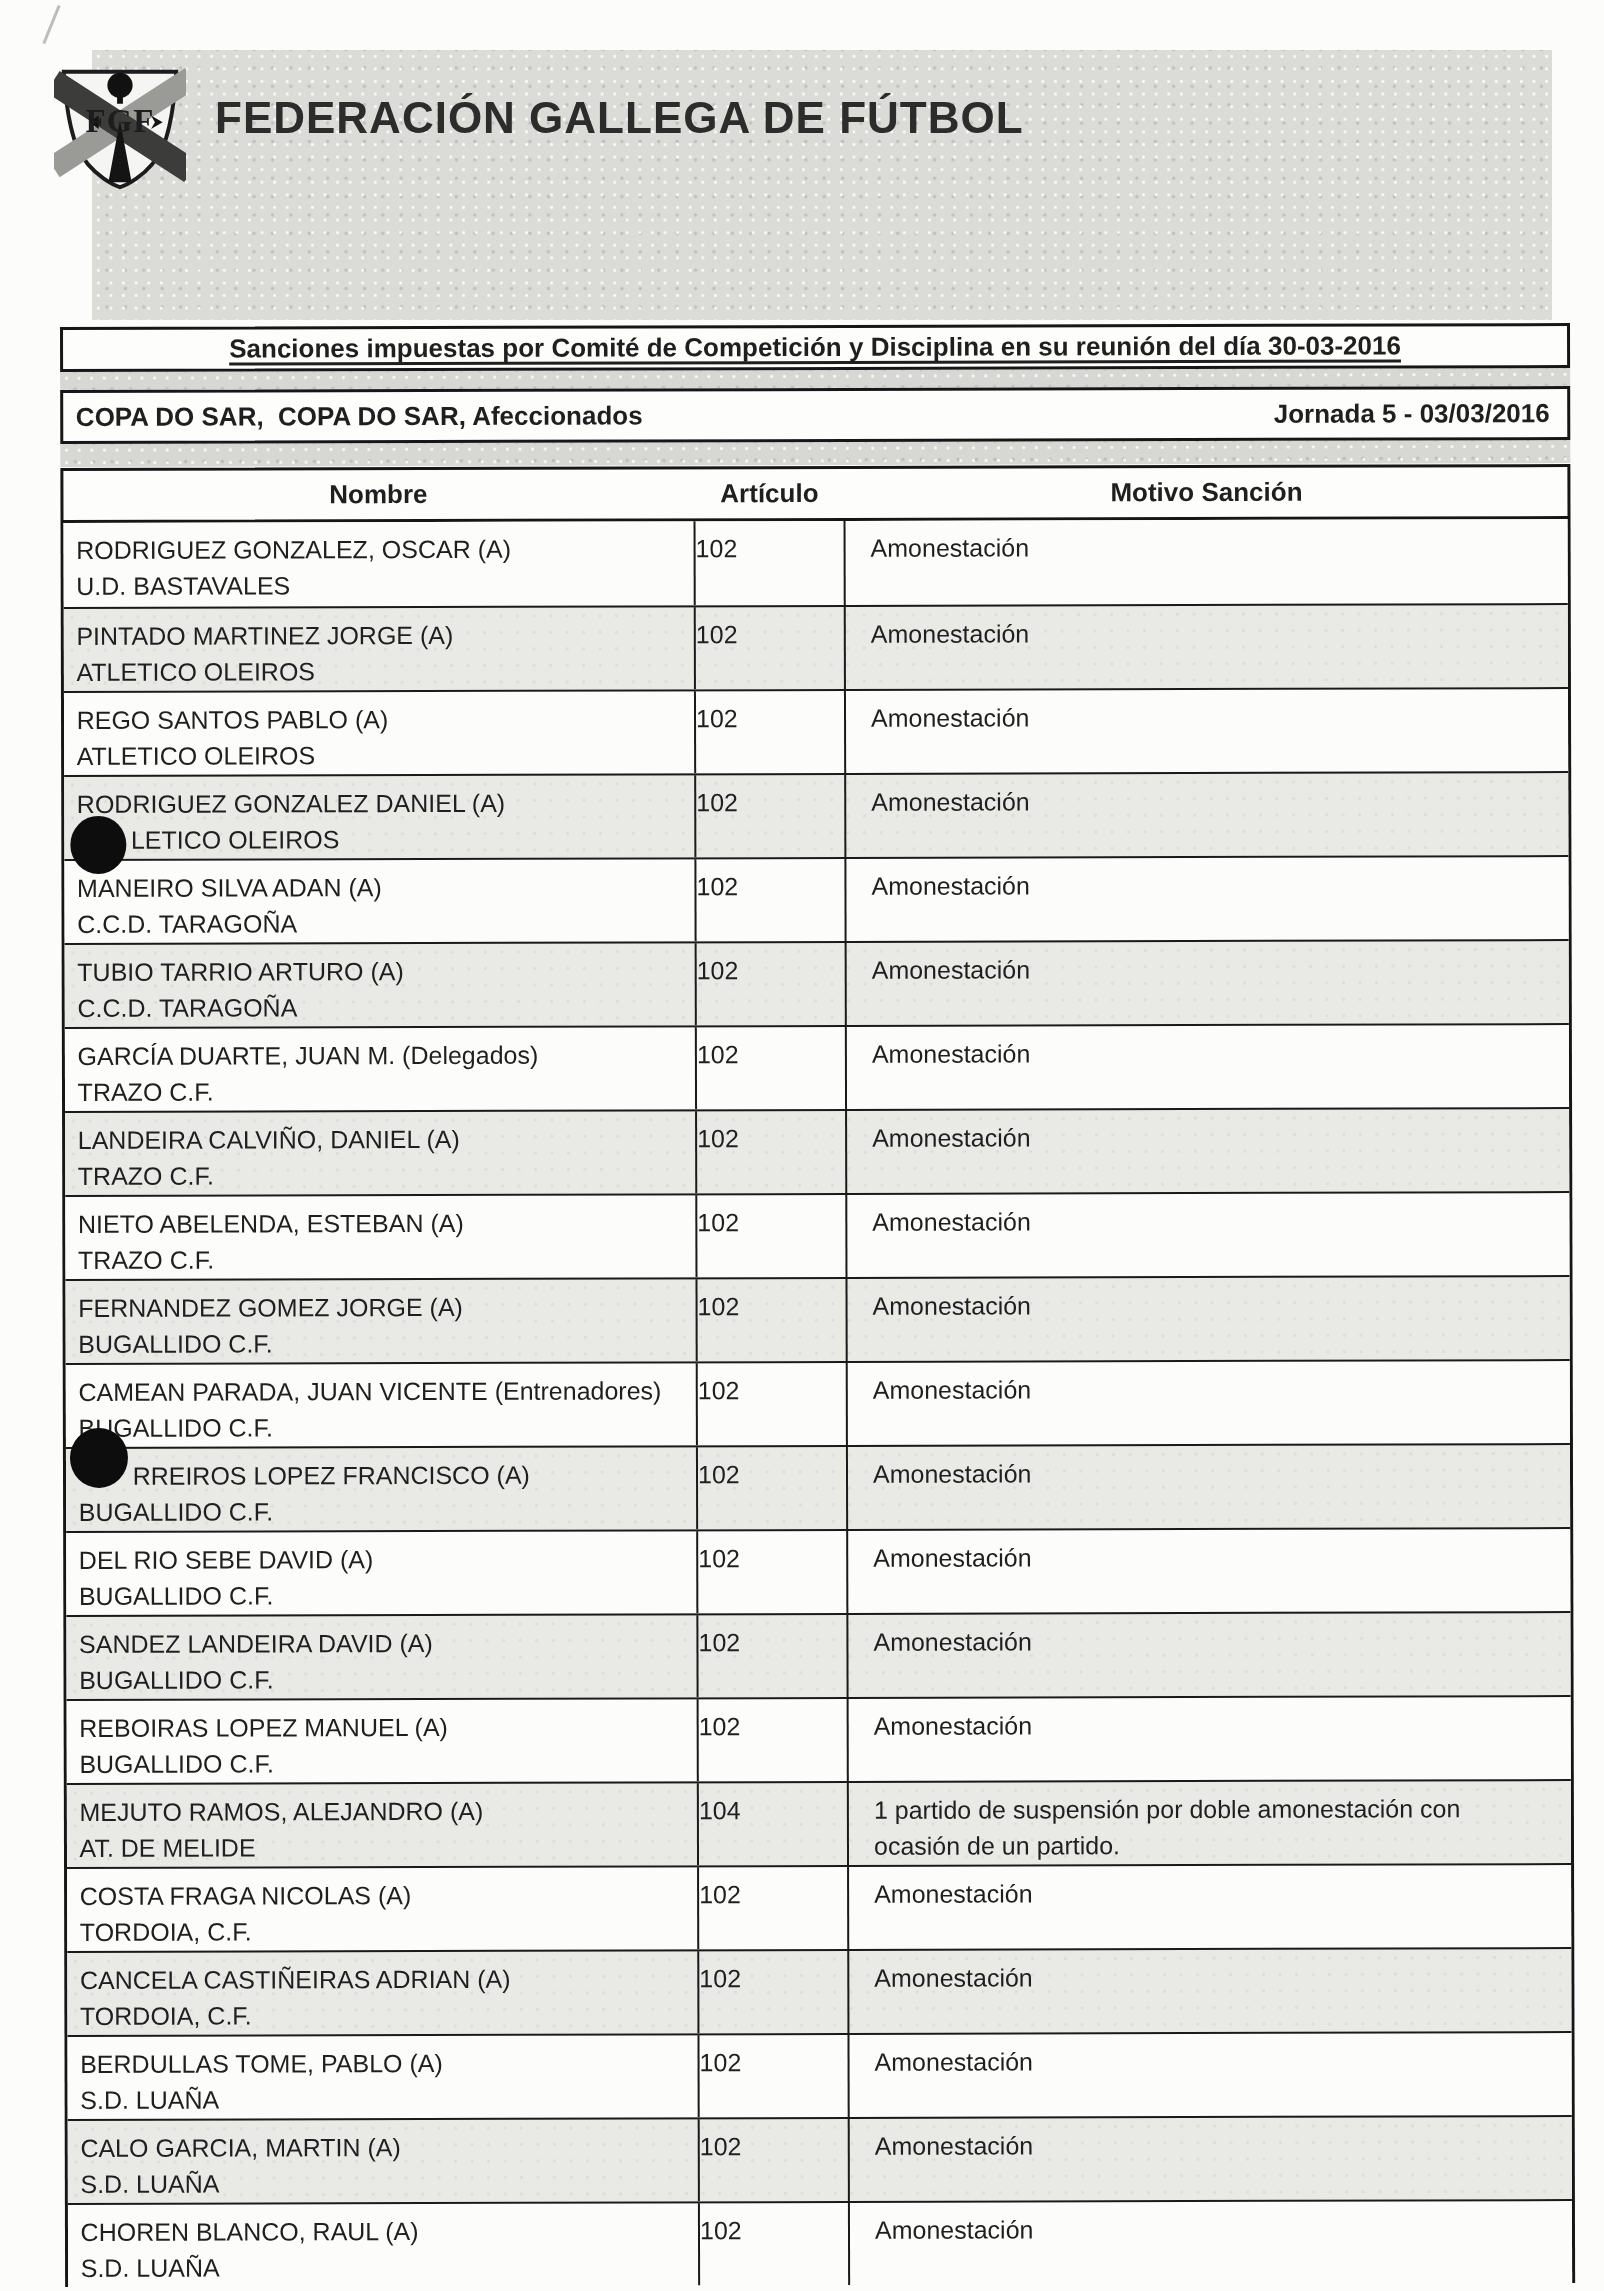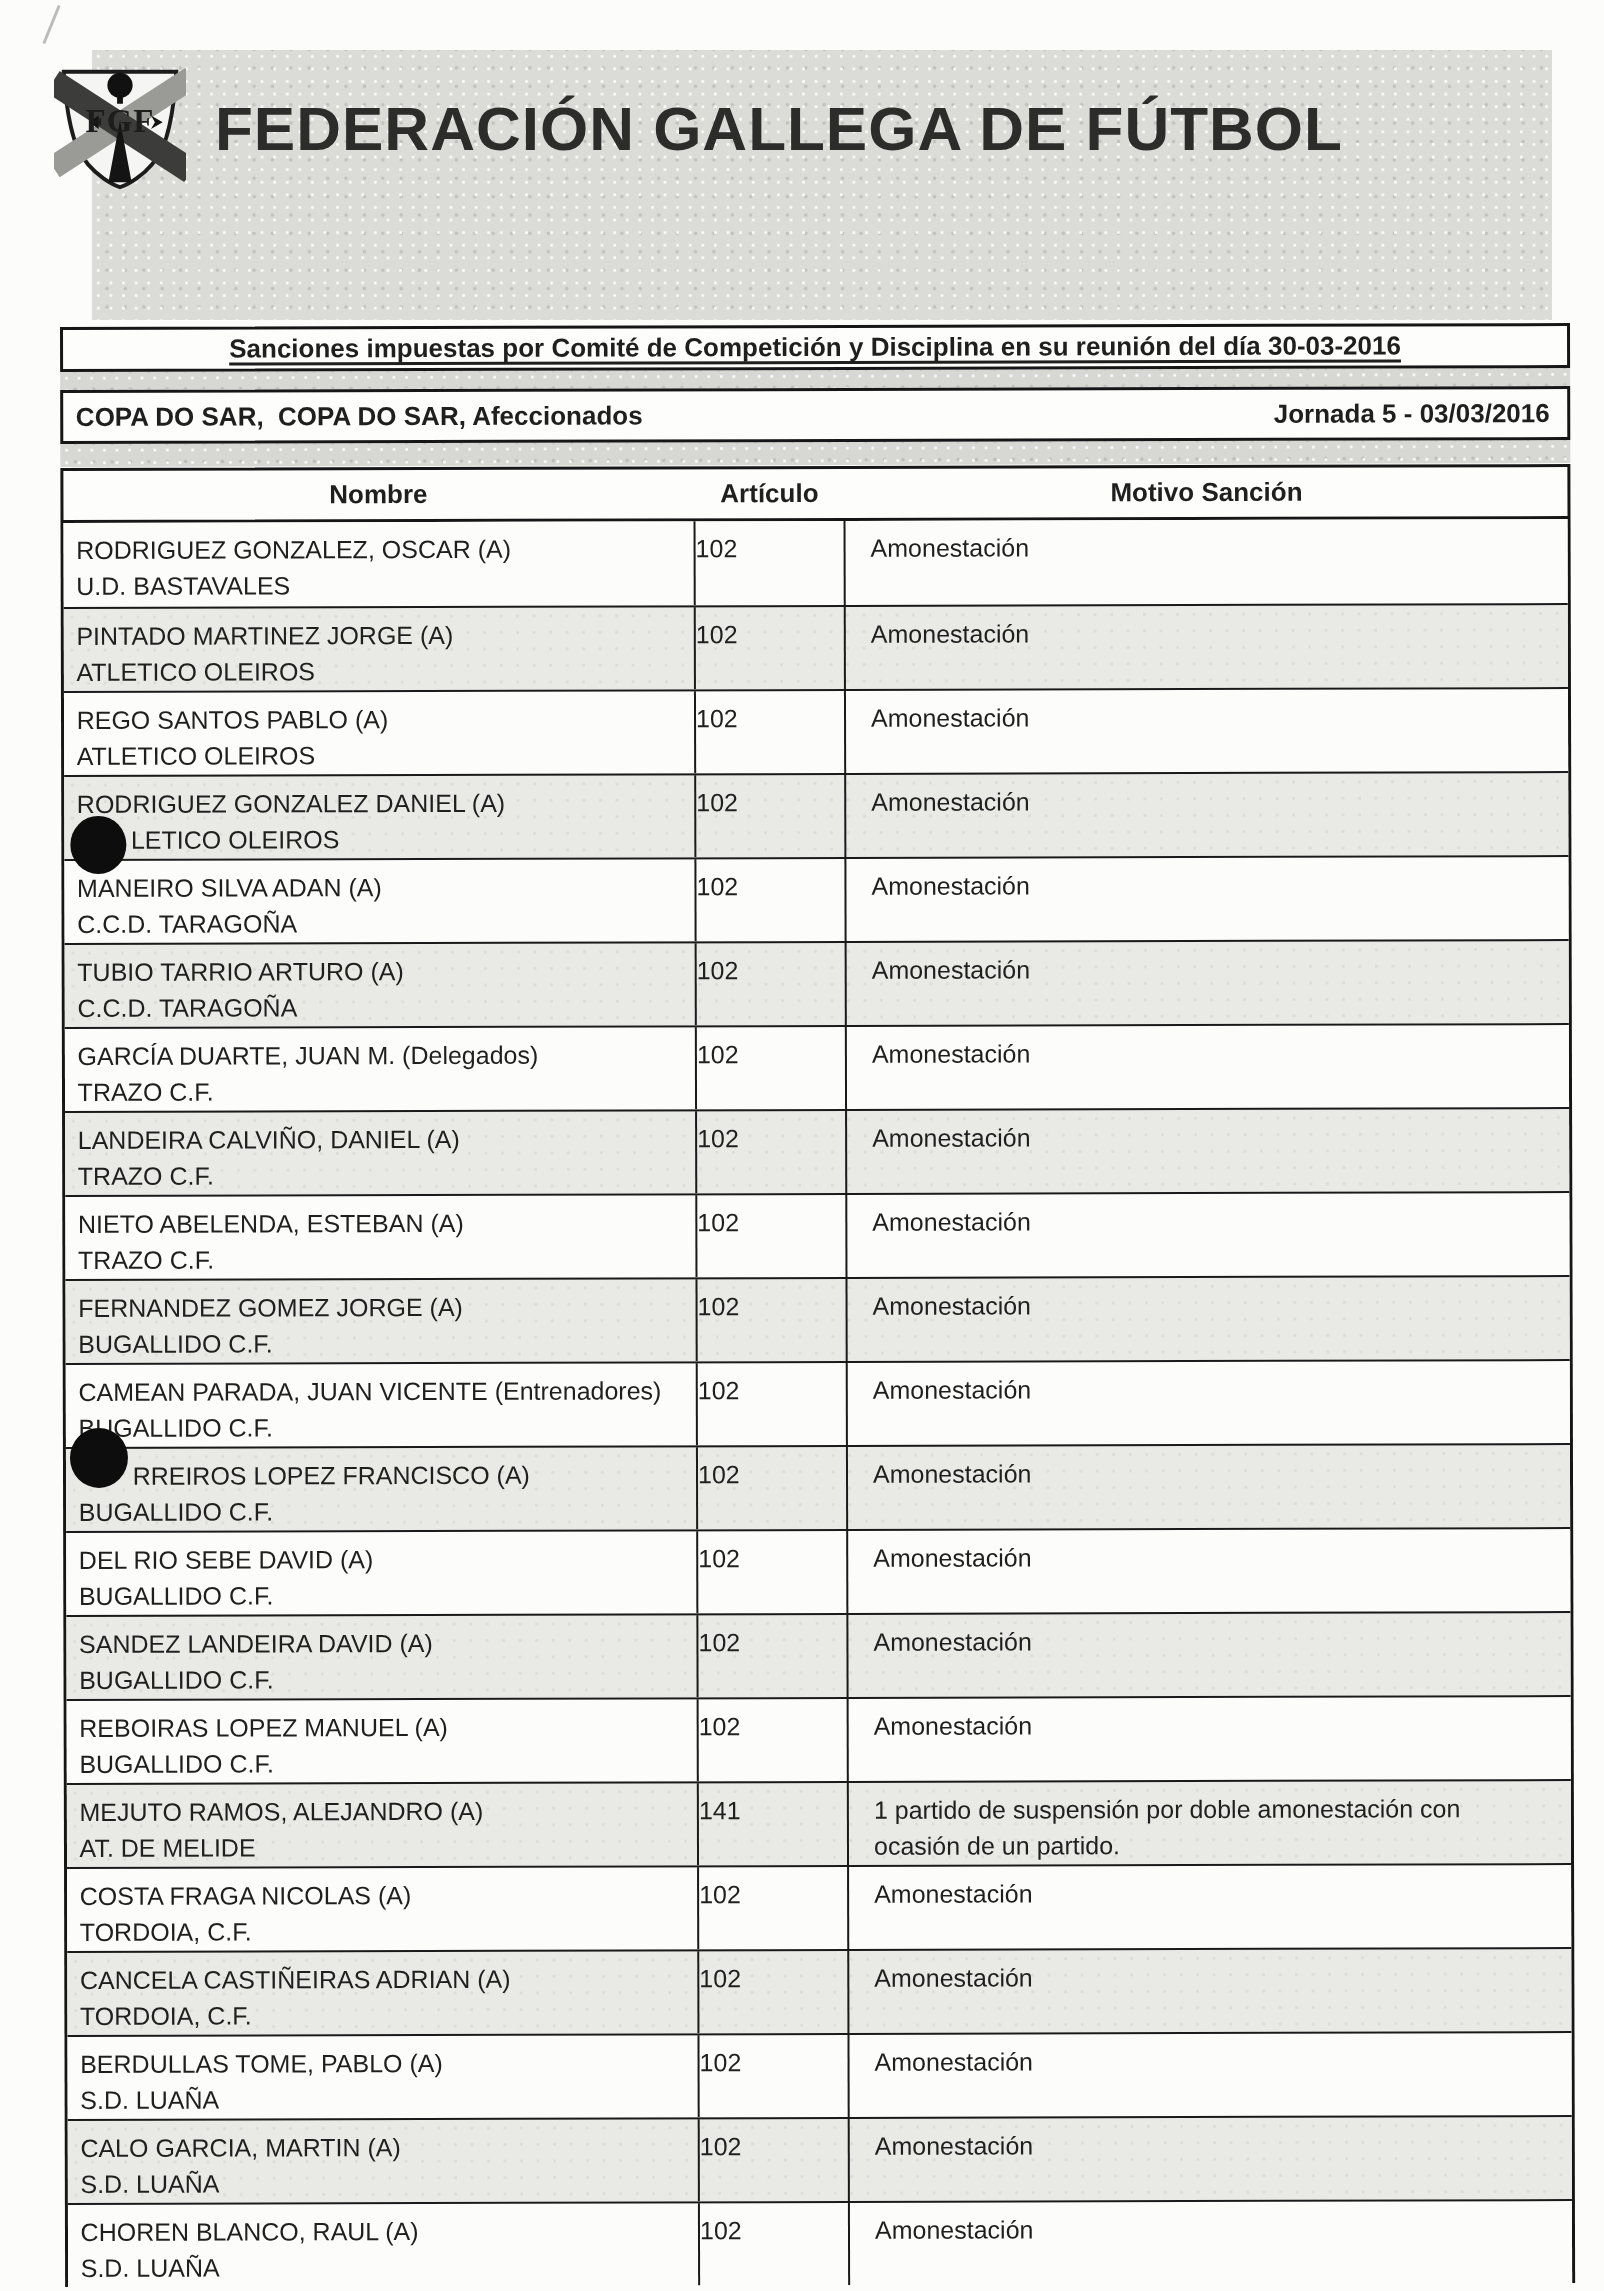--- a/index.html
+++ b/index.html
@@ -17,21 +17,21 @@
       radial-gradient(circle, rgba(92,92,88,0.20) 1.4px, transparent 2.2px);
     background-size:12.6px 12.6px, 18.4px 18.4px;
     background-position:0 0, 5.8px 8.7px;
   }
   
   .band{
     position:absolute;left:92px;top:50px;width:1460px;height:270px;
   }
   .org-title{
     position:absolute;left:215px;top:93px;
-    font-size:62px;font-weight:bold;letter-spacing:1px;color:#2c2c2a;
+    font-size:44px;font-weight:bold;letter-spacing:1px;color:#2c2c2a;
     white-space:nowrap;
   }
   .crest{position:absolute;left:54px;top:64px;width:132px;height:128px;}
   .scratch{
     position:absolute;left:50px;top:3.9px;width:2.9px;height:41px;
     background:rgba(110,110,108,0.45);transform:rotate(22deg);
   }
   
   .doc{
     position:absolute;left:60px;top:325px;width:1510px;height:1969px;
@@ -261,21 +261,21 @@
           <span class="line">BUGALLIDO C.F.</span>
         </div>
         <div class="c c2"><span>102</span></div>
         <div class="c c3"><span class="motivo">Amonestación</span></div>
       </div>
       <div class="row alt">
         <div class="c c1">
           <span class="line">MEJUTO RAMOS, ALEJANDRO (A)</span>
           <span class="line">AT. DE MELIDE</span>
         </div>
-        <div class="c c2"><span>141</span></div>
+        <div class="c c2"><span>104</span></div>
         <div class="c c3"><span class="motivo">1 partido de suspensión por doble amonestación con ocasión de un partido.</span></div>
       </div>
       <div class="row">
         <div class="c c1">
           <span class="line">COSTA FRAGA NICOLAS (A)</span>
           <span class="line">TORDOIA, C.F.</span>
         </div>
         <div class="c c2"><span>102</span></div>
         <div class="c c3"><span class="motivo">Amonestación</span></div>
       </div>

